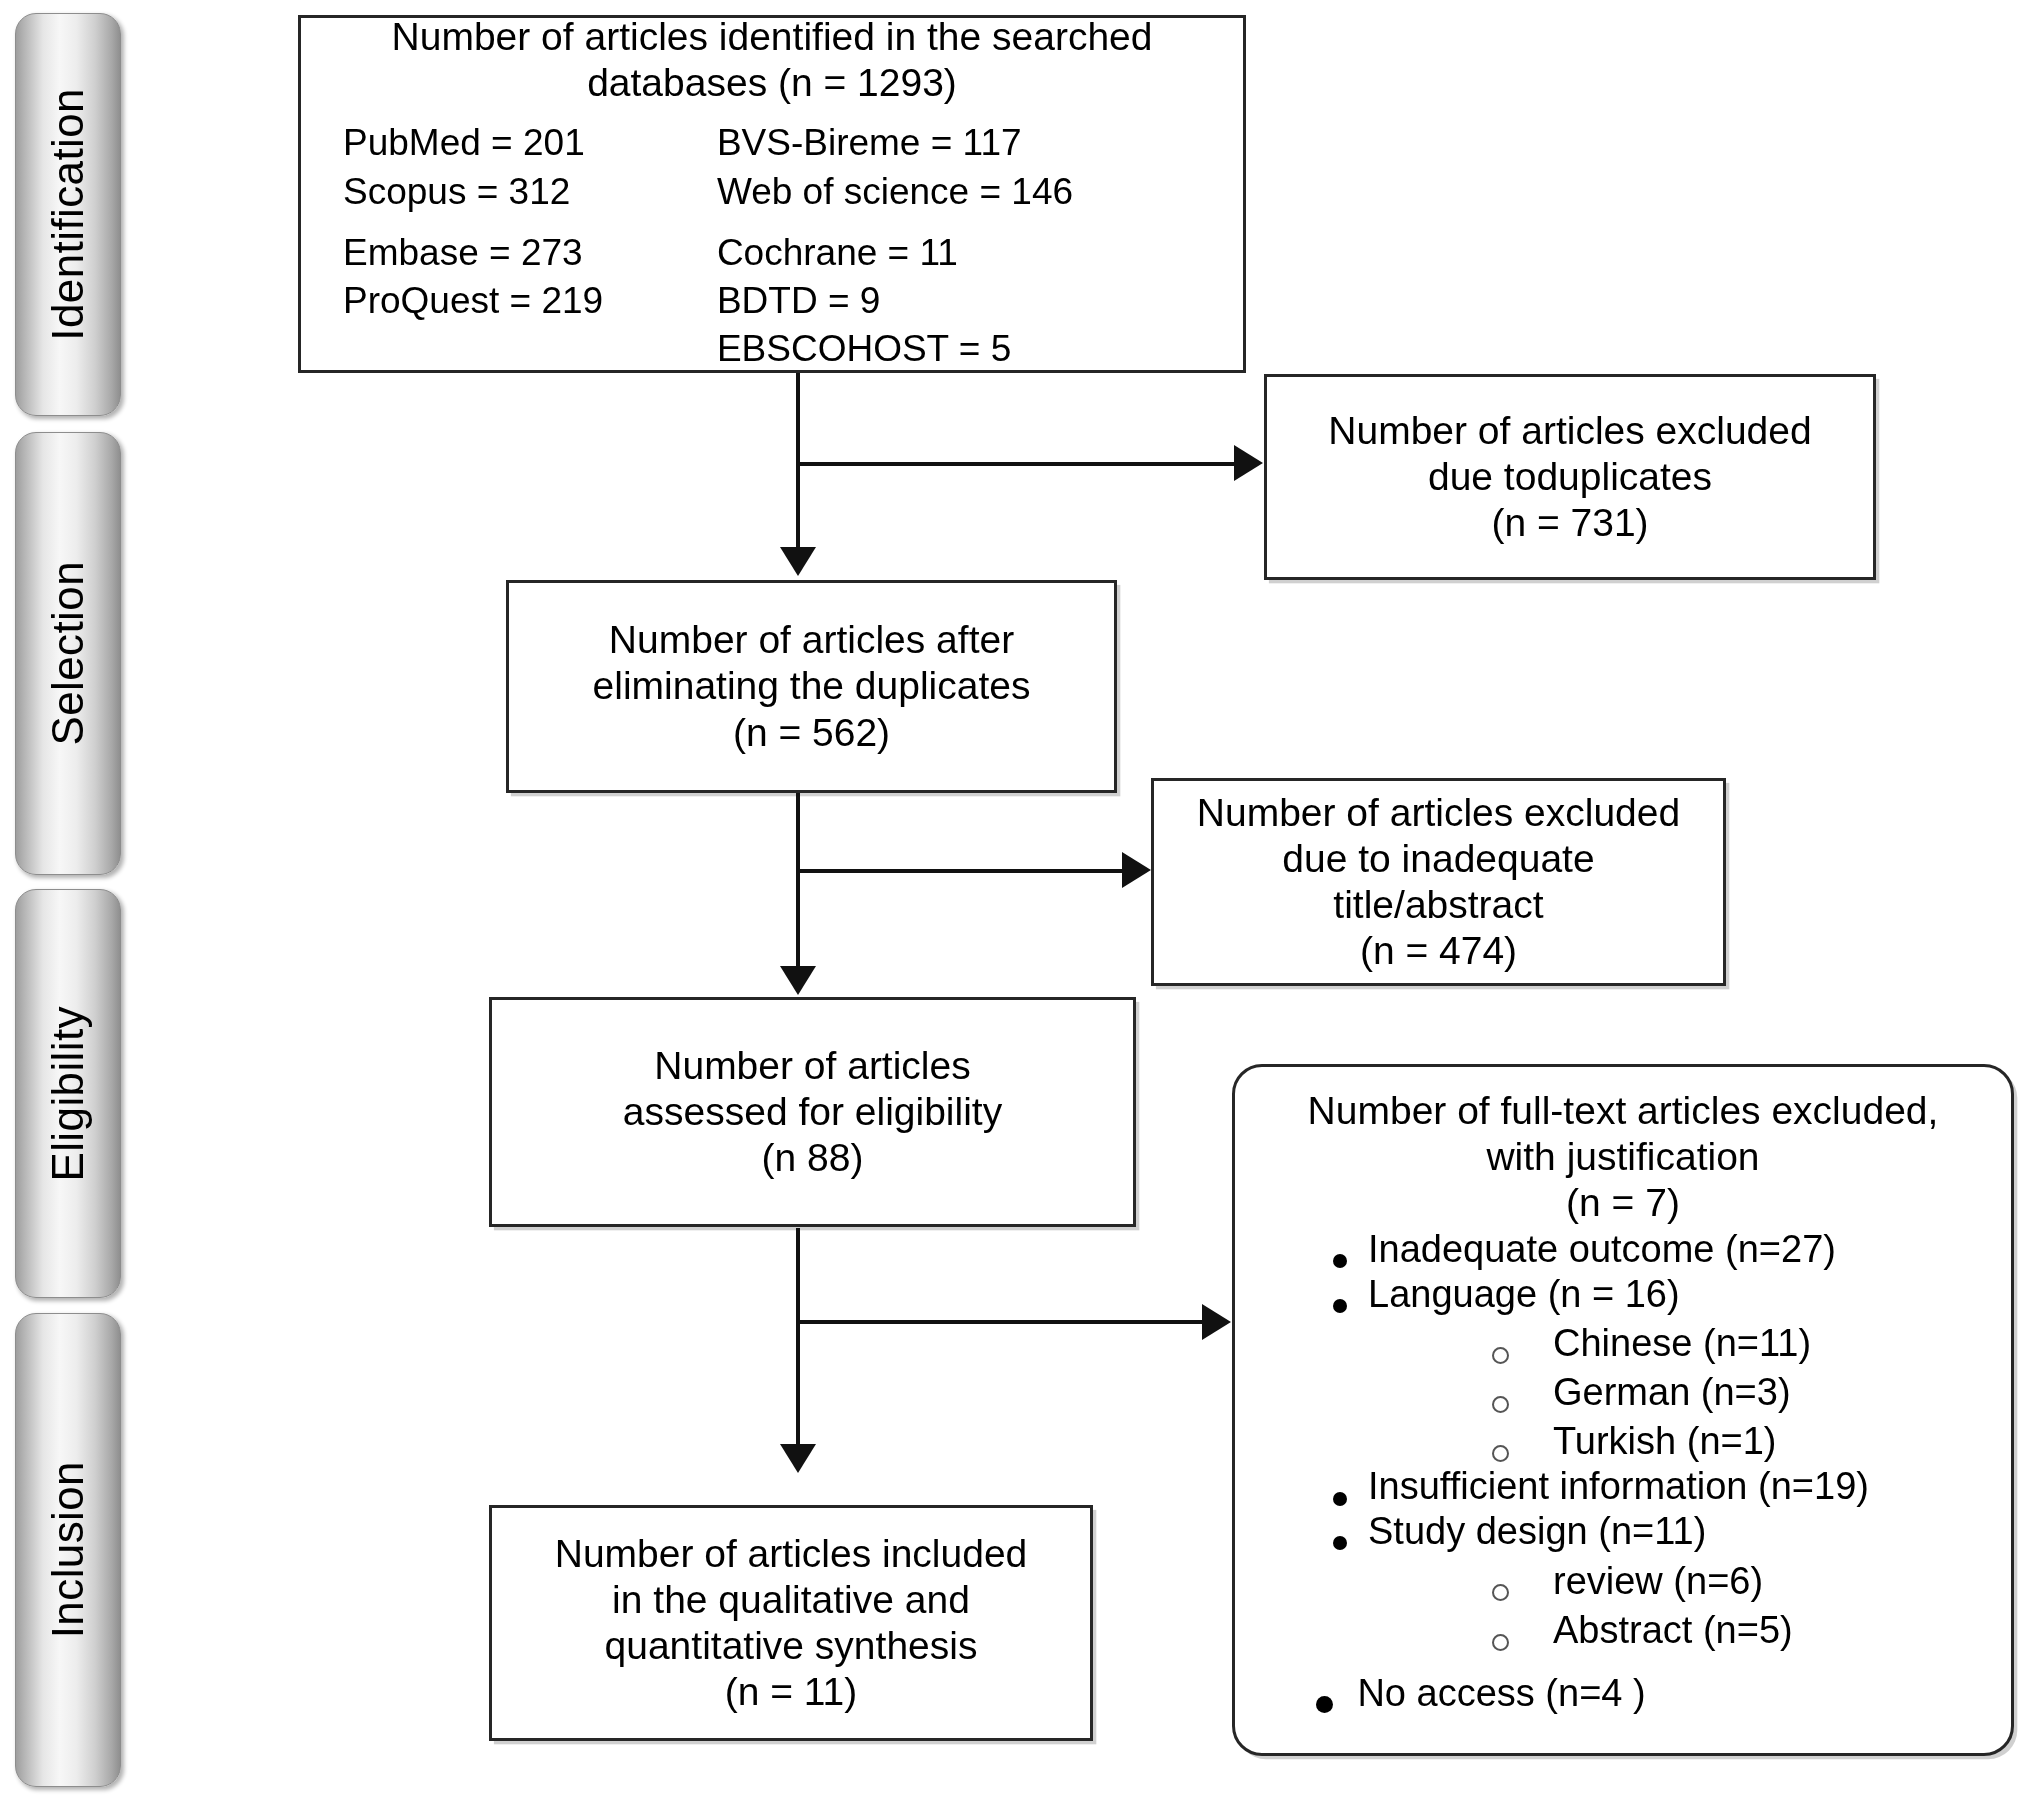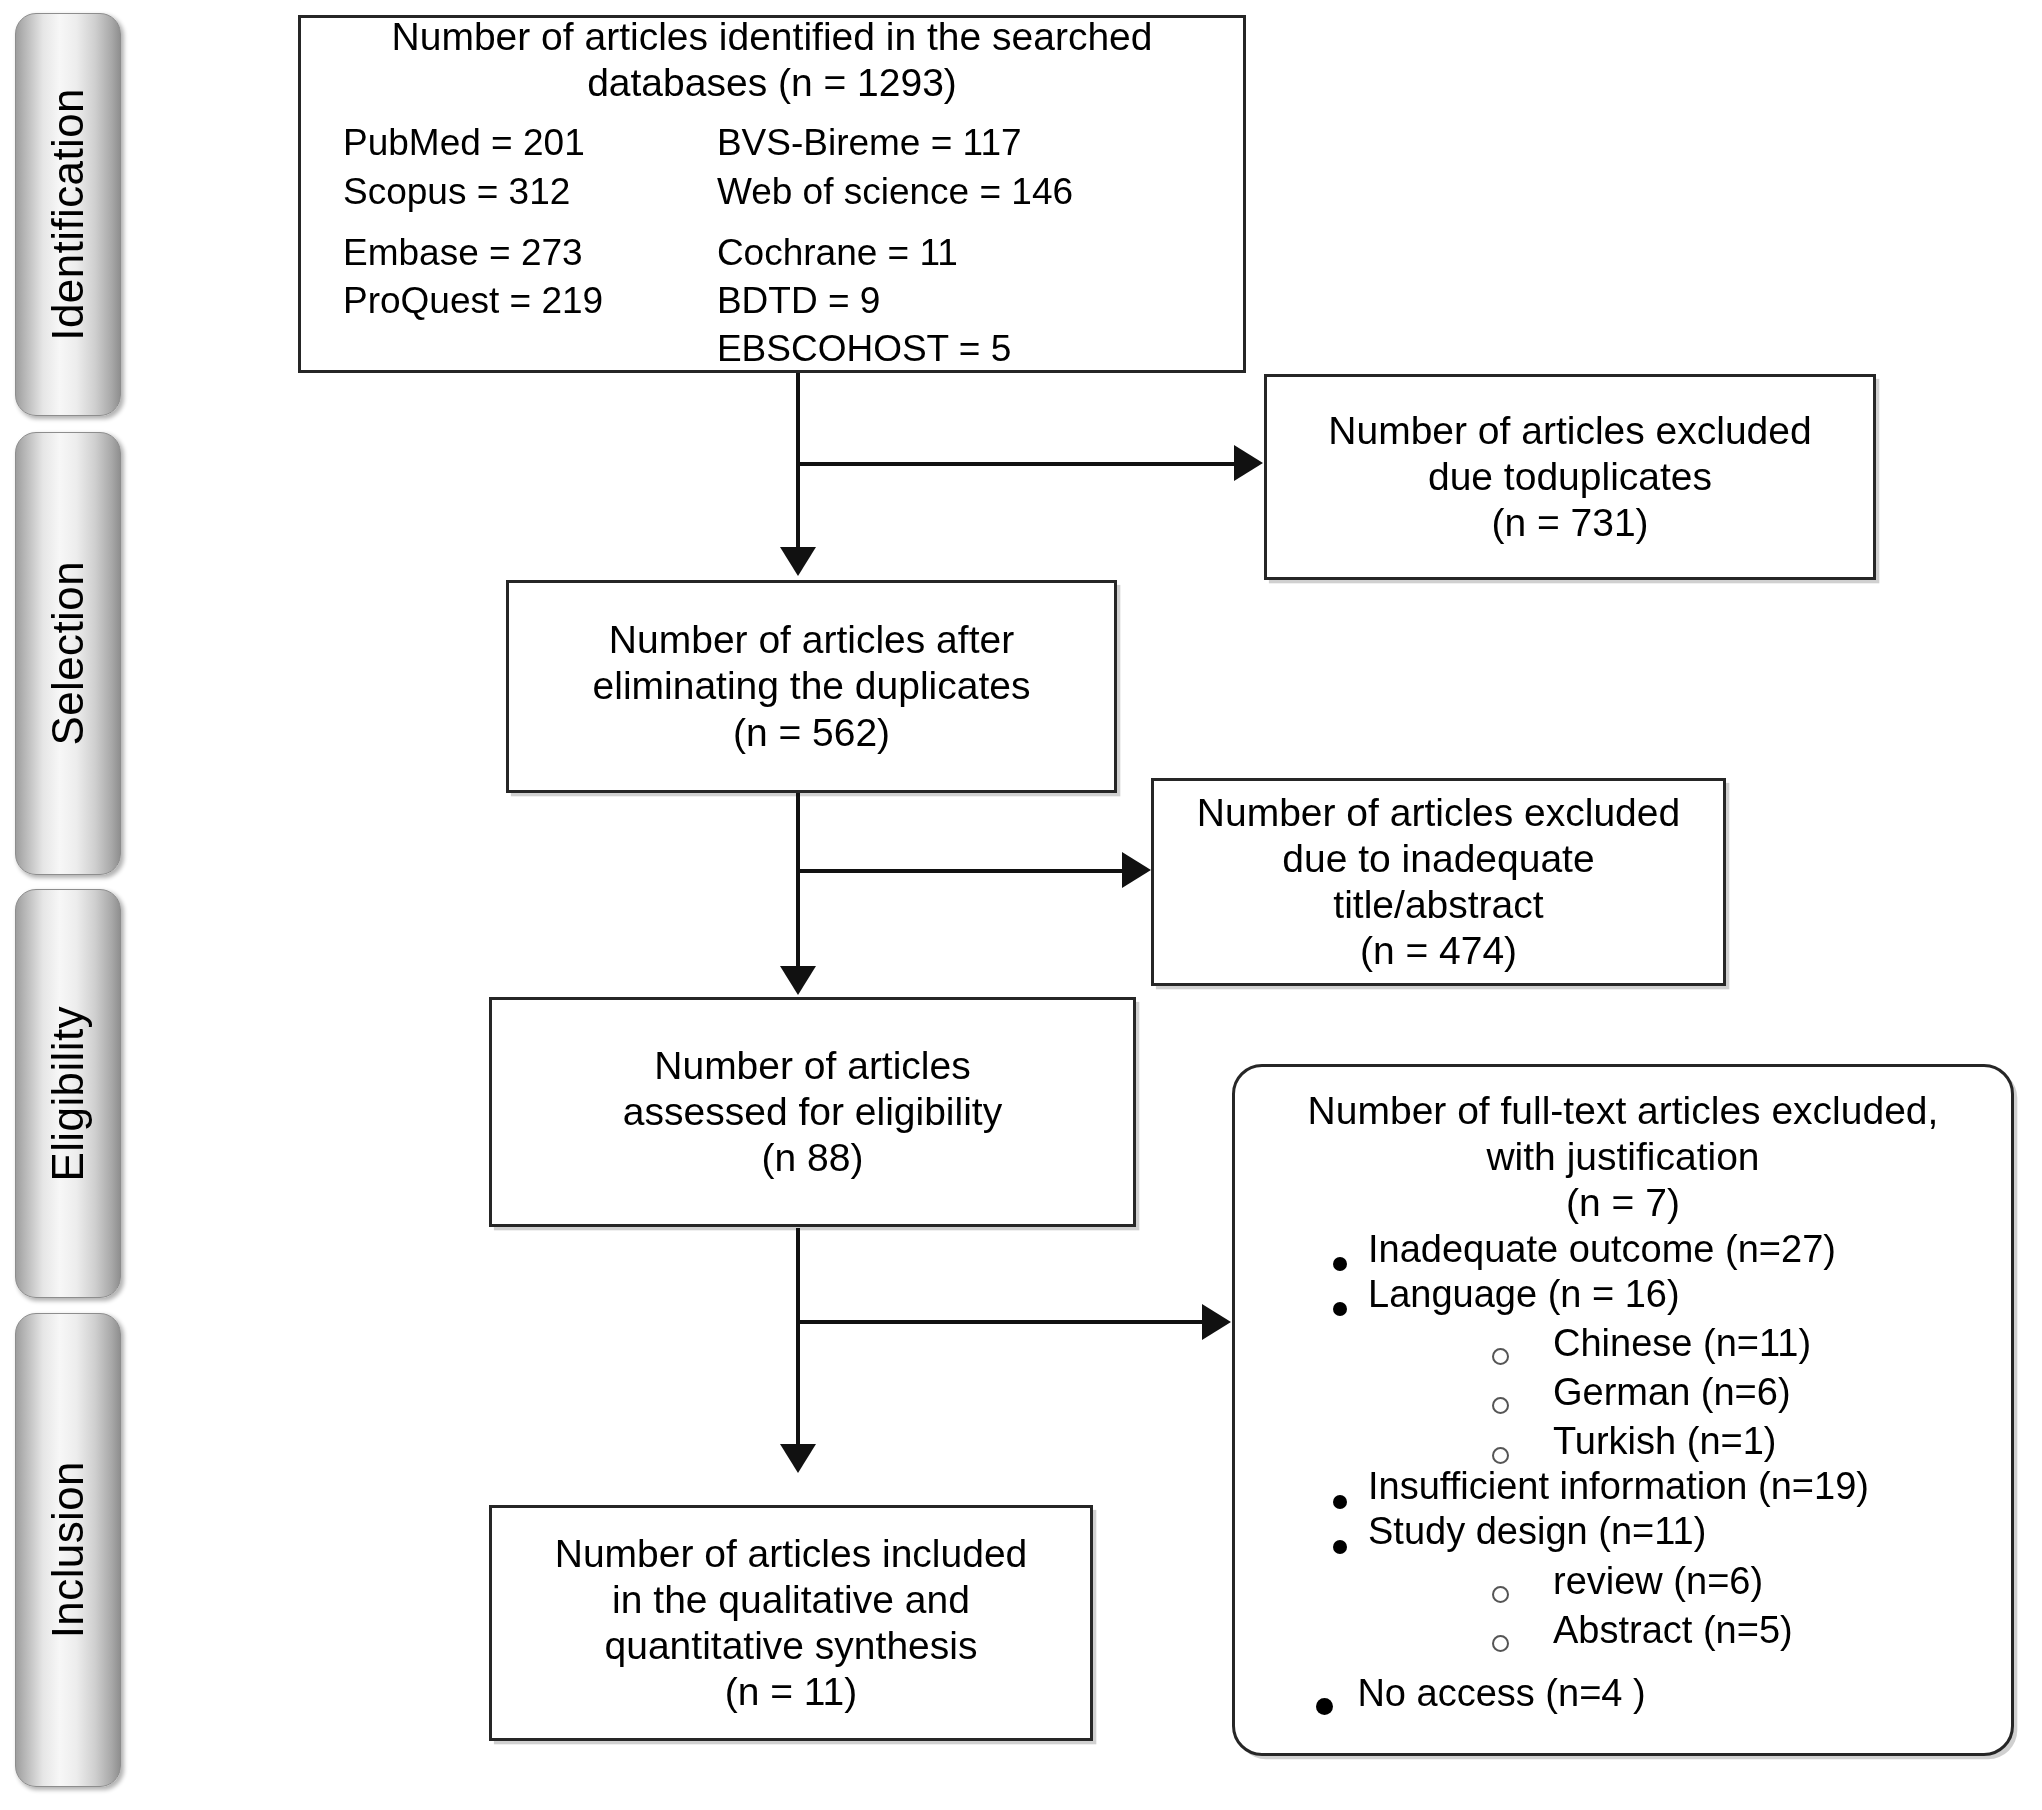--- a/index.html
+++ b/index.html
@@ -58,21 +58,21 @@
   }
   .db-col{display:flex;flex-direction:column;}
   .db-col.left{width:42%;padding-left:21px;}
   .db-col.right{width:58%;padding-left:8.1px;}
   .db-col .sp{height:13px;}
 
   
   .blist{list-style:none;margin:0;padding:0 8.1px 0 0;}
   .bl1,.bl2{
     display:flex;
-    align-items:flex-end;
+    align-items:center;
     font-size:38px;
     line-height:1.14;
   }
   .bl1{padding-left:98px;margin-top:1.6px;}
   .bl2{padding-left:257px;margin-top:6px;}
   .bullet-disc{
     flex:0 0 auto;width:14px;height:14px;border-radius:50%;
     background:#000;margin-top:23px;margin-right:21px;
   }
   .bullet-circle{
@@ -179,21 +179,21 @@
       <li class="bl1">
         <span class="bullet-disc"></span>
         <span>Language (n = 16)</span>
       </li>
       <li class="bl2">
         <span class="bullet-circle"></span>
         <span>Chinese (n=11)</span>
       </li>
       <li class="bl2">
         <span class="bullet-circle"></span>
-        <span>German (n=6)</span>
+        <span>German (n=3)</span>
       </li>
       <li class="bl2">
         <span class="bullet-circle"></span>
         <span>Turkish (n=1)</span>
       </li>
       <li class="bl1">
         <span class="bullet-disc"></span>
         <span>Insufficient information (n=19)</span>
       </li>
       <li class="bl1">

